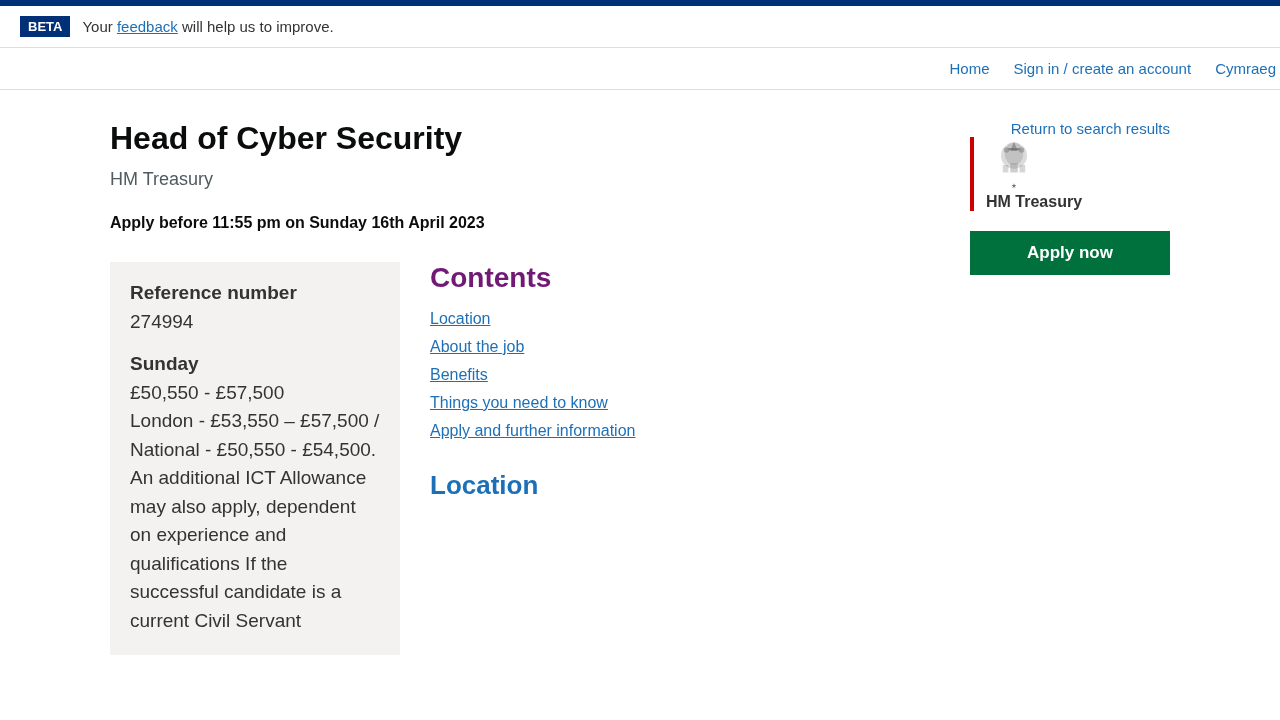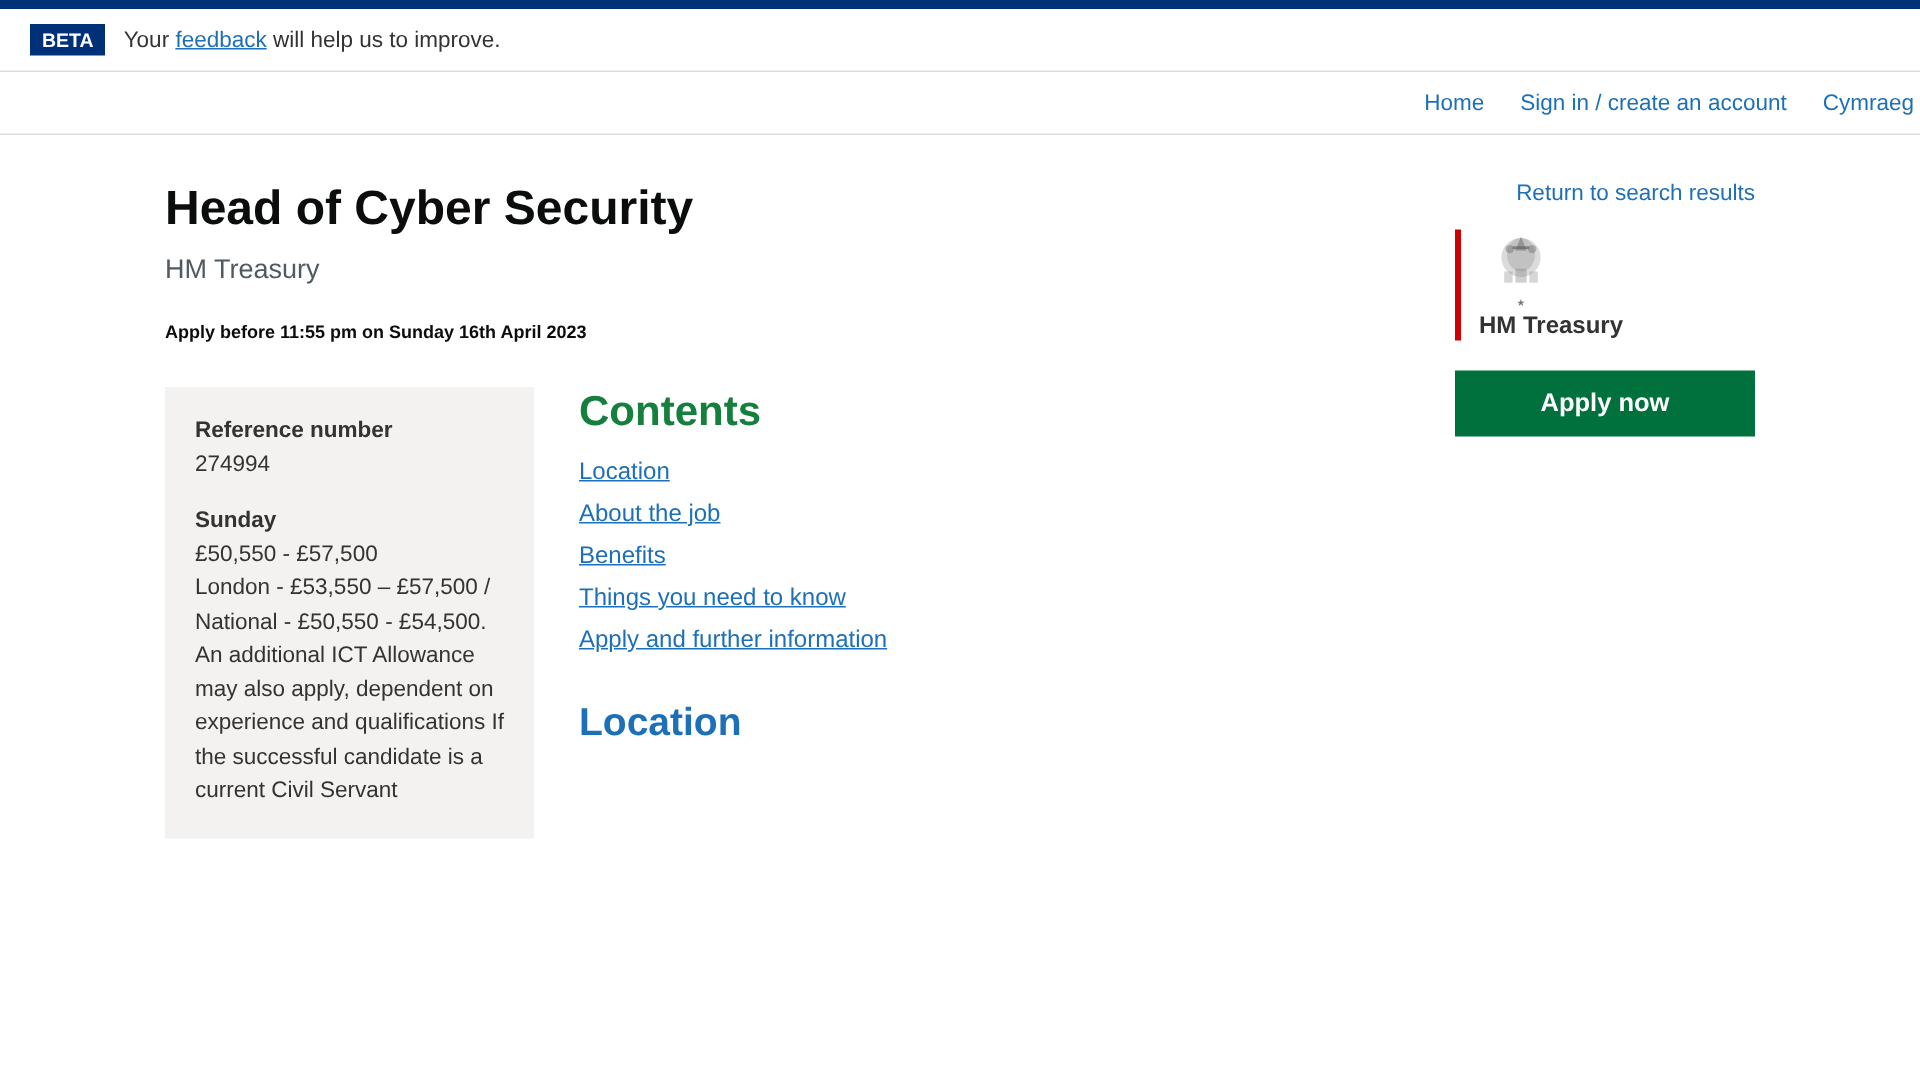--- a/index.html
+++ b/index.html
@@ -68,21 +68,20 @@
       width: 200px;
       flex-shrink: 0;
       text-align: right;
     }
     
     .return-link {
       color: #1d70b8;
       text-decoration: none;
       font-size: 15px;
       display: block;
-      margin-bottom: 16px;
     }
     
     .org-logo-box {
       border-left: 4px solid #c00;
       padding-left: 12px;
       display: flex;
       flex-direction: column;
       align-items: flex-start;
       margin-bottom: 20px;
     }
@@ -114,37 +113,37 @@
       margin-bottom: 12px;
     }
     
     .org-label {
       font-size: 18px;
       color: #505a5f;
       margin-bottom: 24px;
     }
     
     .deadline {
-      font-size: 12px;
+      font-size: 16px;
       font-weight: bold;
       color: #0b0c0c;
       margin-bottom: 30px;
     }
     
     .two-col {
       display: flex;
       gap: 30px;
     }
     
     .info-box {
       background: #f3f2f1;
       padding: 20px;
-      width: 246px;
+      width: 290px;
       flex-shrink: 0;
-      font-size: 15px;
+      font-size: 19px;
     }
     
     .info-box dt {
       font-weight: bold;
       margin-top: 16px;
       margin-bottom: 4px;
     }
     
     .info-box dt:first-child {
       margin-top: 0;
@@ -154,21 +153,21 @@
       color: #333;
       line-height: 1.5;
     }
     
     .contents-area {
       flex: 1;
     }
     
     .contents-title {
       font-size: 28px;
-      color: #15803d;
+      color: #701a75;
       margin-bottom: 16px;
     }
     
     .contents-list {
       list-style: none;
       margin-bottom: 30px;
     }
     
     .contents-list li {
       margin-bottom: 10px;

